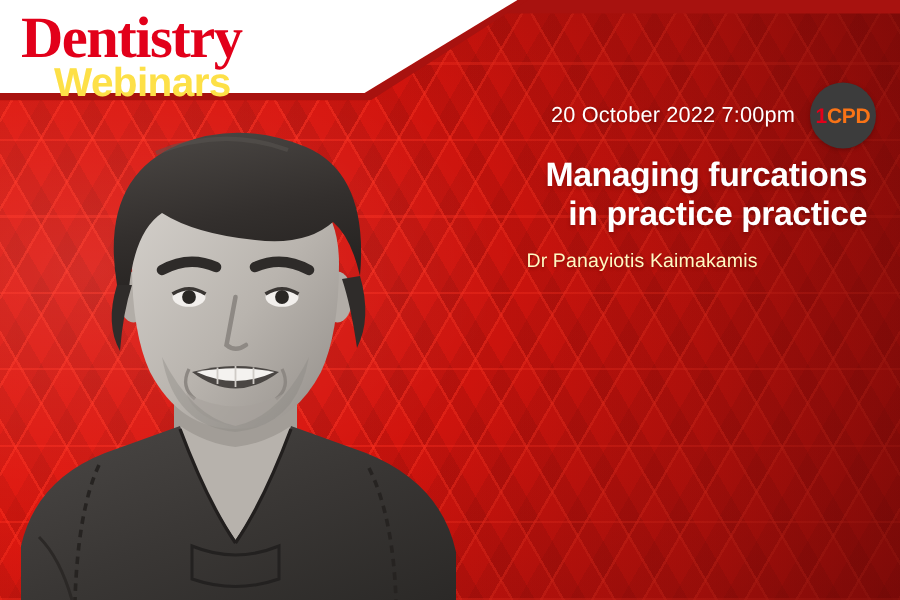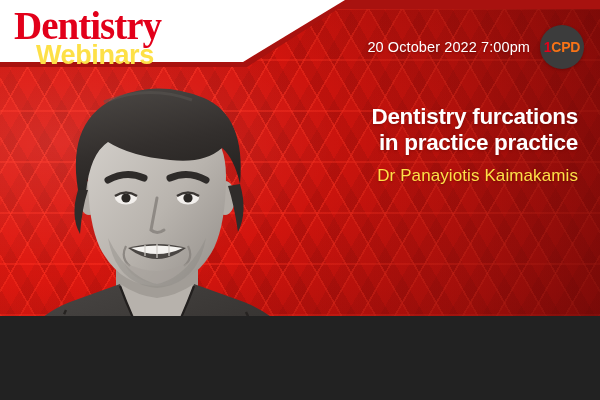--- a/index.html
+++ b/index.html
@@ -1,20 +1,20 @@
 <!DOCTYPE html>
 <html><head>
 <meta charset="utf-8">
 <style>
   html,body{margin:0;padding:0;background:#222;}
   *{box-sizing:border-box;}
 
   .banner{
     position:relative;
-    width:600px;height:316px;
+    width:600px;height:400px;
     overflow:hidden;
     font-family:"Liberation Sans", sans-serif;
     background:#d0160f;
   }
 
   
   .hex-bg{
     position:absolute; inset:0;
     background-color:#d8150e;
     background-image:
@@ -92,21 +92,21 @@
 
   
   .photo{
     position:absolute; left:8px; top:72px; width:300px; height:328px;
     z-index:5;
   }
   .photo svg{display:block;width:100%;height:100%;}
 
   
   .meta-row{
-    position:absolute; right:16px; top:25px;
+    position:absolute; right:16px; top:55px;
     display:flex; align-items:center; gap:10px; z-index:6;
   }
   .date-text{
     color:#ffffff; font-size:14.5px; font-weight:400;
     letter-spacing:.1px; white-space:nowrap;
     text-shadow:0 1px 2px rgba(80,0,0,.45);
   }
   .cpd-badge{
     width:44px;height:44px;border-radius:50%;
     background:#3c3c3c;
@@ -122,23 +122,24 @@
     position:absolute; right:22px; top:104px;
     width:300px; text-align:right; z-index:6;
   }
   .title{
     color:#ffffff; font-weight:700; font-size:22.5px;
     line-height:1.16; letter-spacing:-.3px;
     text-shadow:0 1px 3px rgba(90,0,0,.45);
     margin:0;
   }
   .speaker{
-    color:#fde047; font-weight:400; font-size:17px;
+    color:#fef9c3; font-weight:400; font-size:13px;
     letter-spacing:.1px; margin:10px 0 0 0;
     text-shadow:0 1px 2px rgba(90,0,0,.45);
+    text-align:center;
   }
 </style>
 </head>
 <body>
 
 <div class="banner">
 
   <div class="hex-bg"></div>
   <div class="hex-vignette"></div>
 
@@ -228,18 +229,18 @@
 
   <div class="meta-row">
     <span class="date-text">20 October 2022 7:00pm</span>
     <span class="cpd-badge">
       <span class="cpd-num">1</span>
         <span class="cpd-label">CPD</span>
     </span>
   </div>
 
   <div class="title-block">
-    <div class="title">Dentistry furcations</div>
+    <div class="title">Managing furcations</div>
     <div class="title">in practice practice</div>
     <div class="speaker">Dr Panayiotis Kaimakamis</div>
   </div>
 
 </div>
 
 </body></html>

